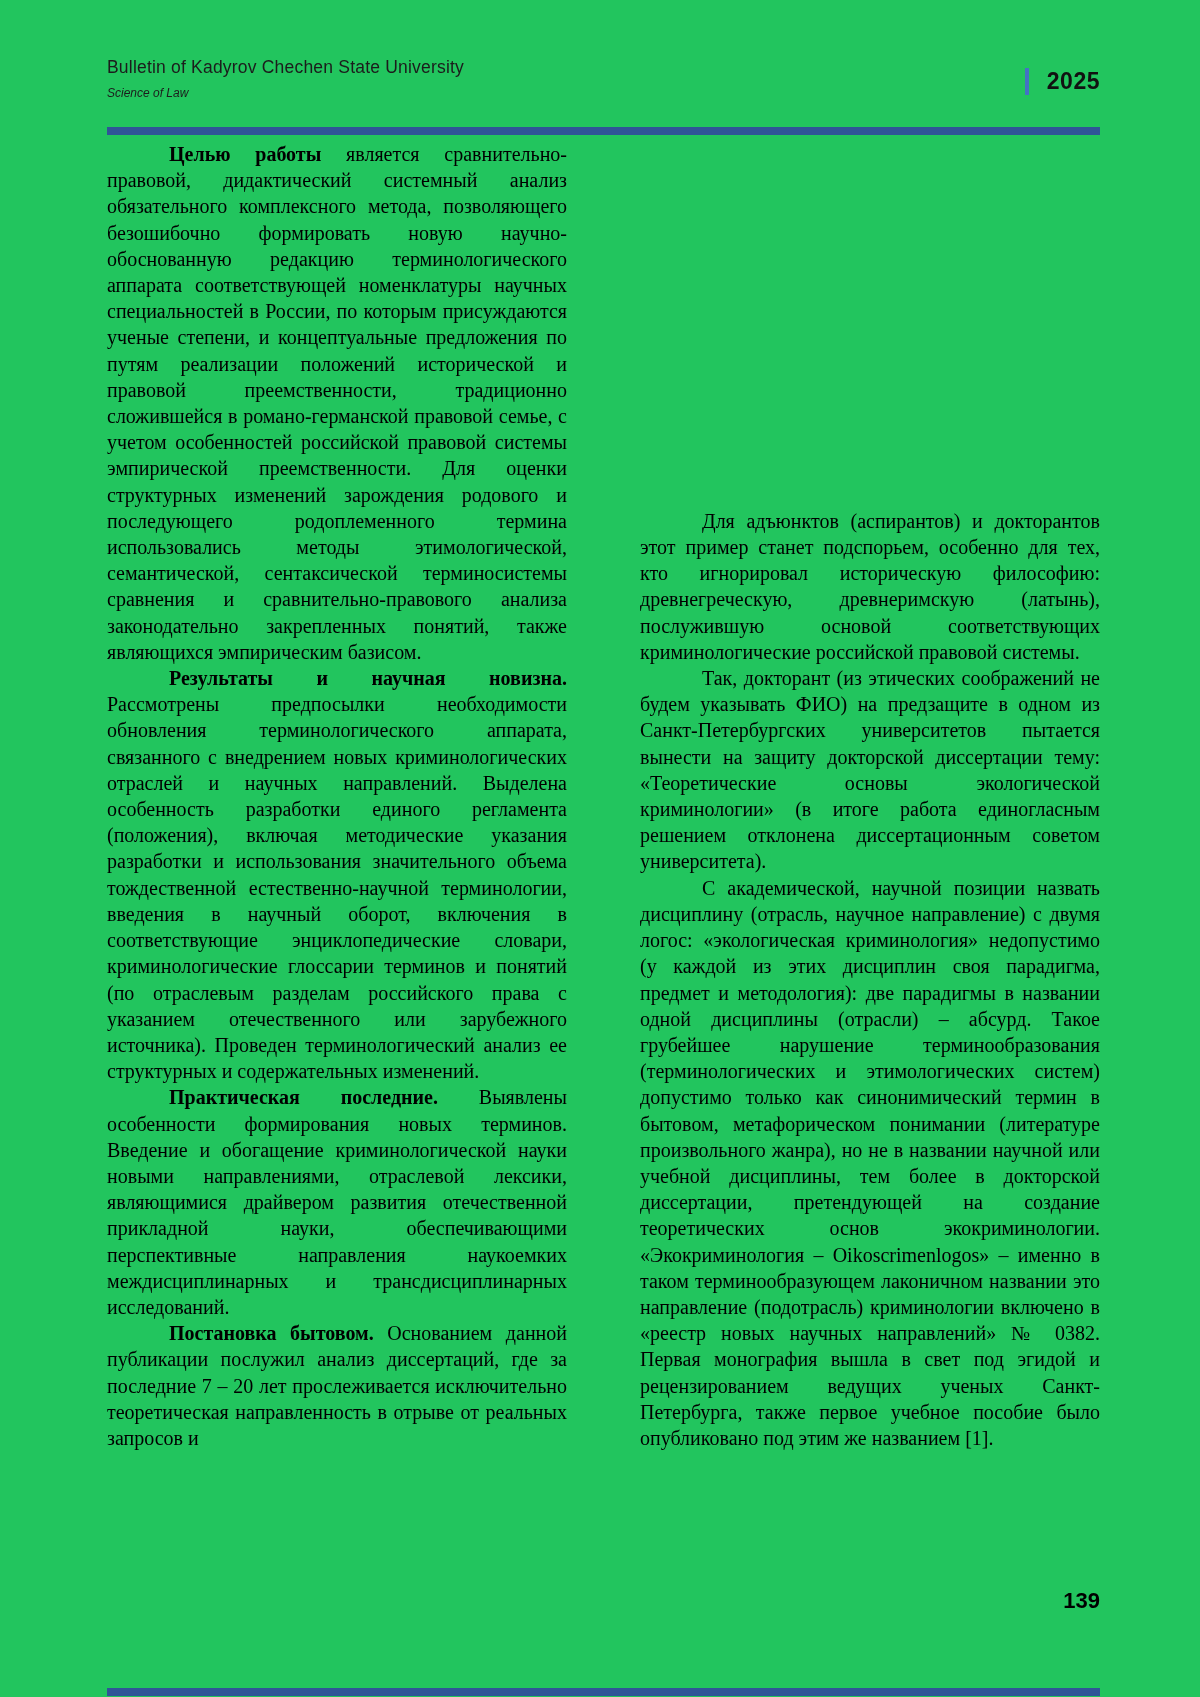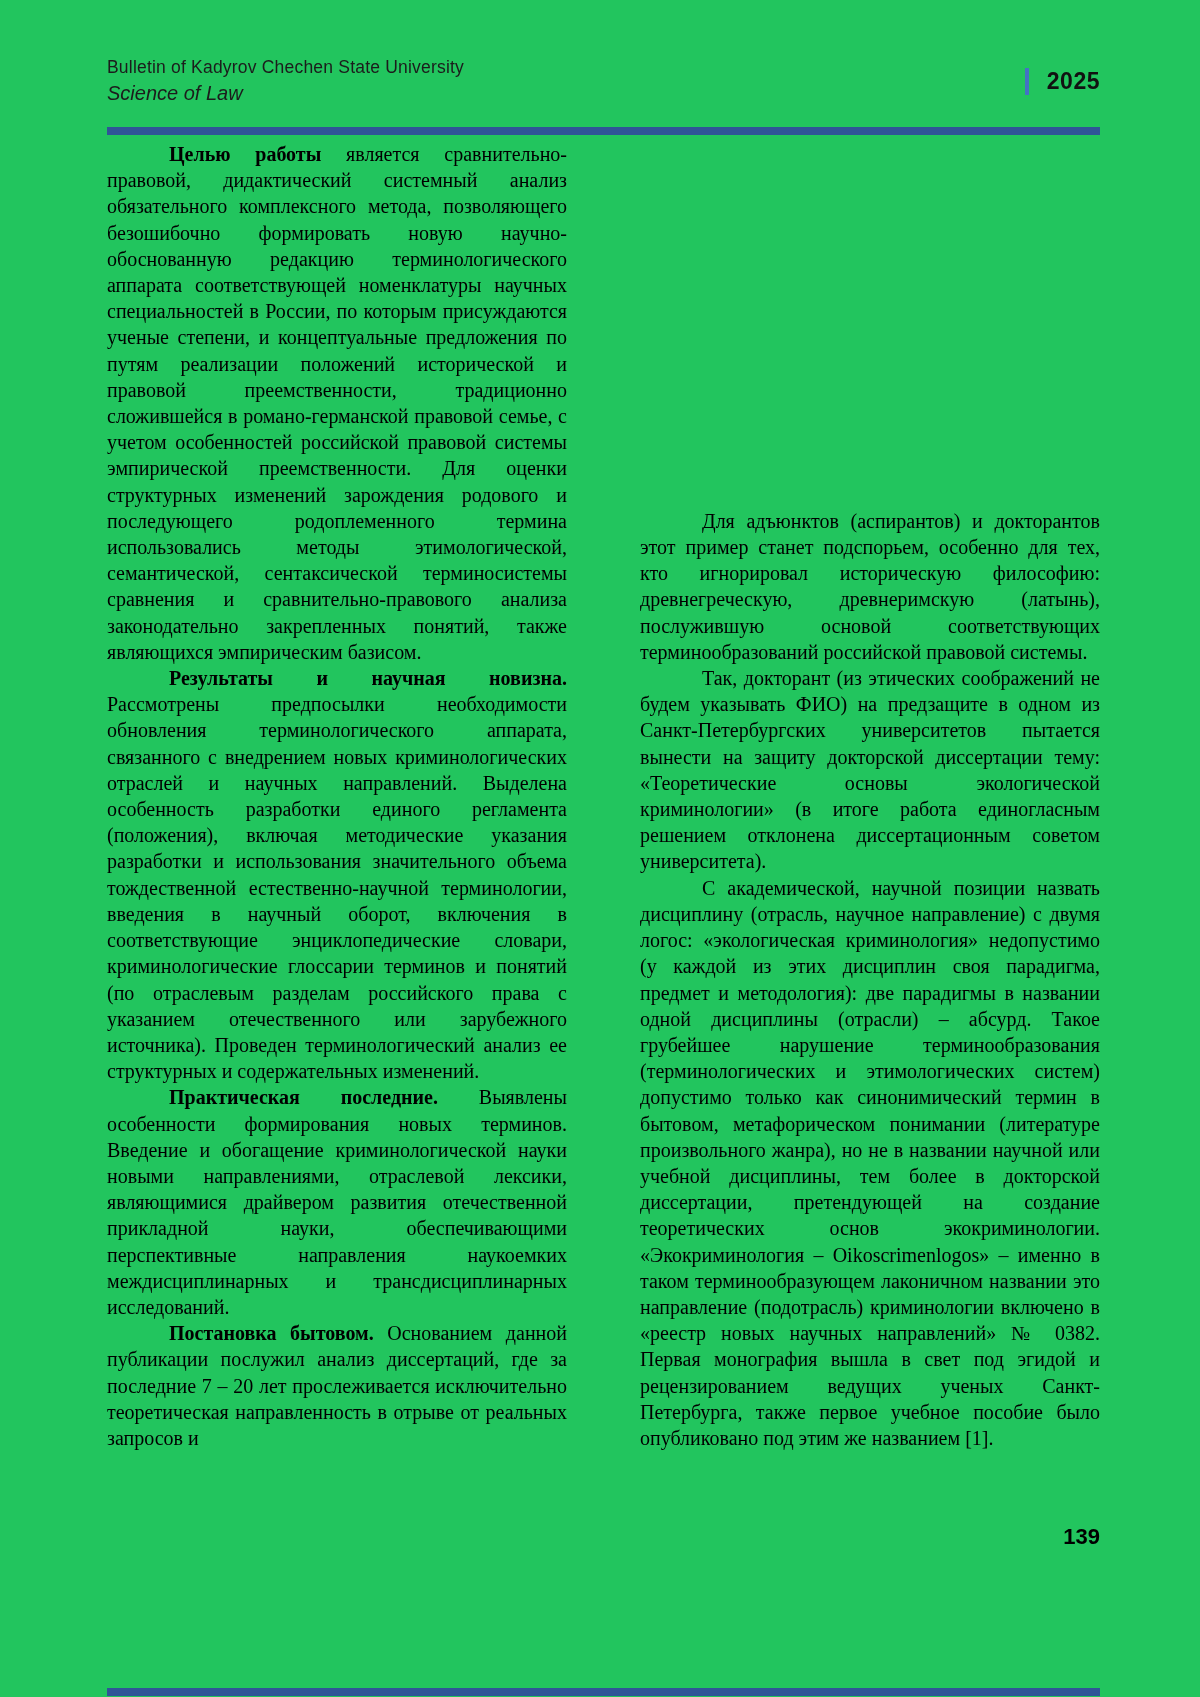--- a/index.html
+++ b/index.html
@@ -27,21 +27,21 @@
     align-items: flex-start;
     font-family: "Liberation Sans", sans-serif;
   }
   .journal-title {
     font-size: 17.5px;
     line-height: 22px;
     color: #1c1c1c;
     letter-spacing: 0.2px;
   }
   .journal-subtitle {
-    font-size: 20px;
+    font-size: 12px;
     line-height: 22px;
     font-style: italic;
     color: #1c1c1c;
     margin-top: 4px;
   }
   .header-year {
     display: flex;
     align-items: center;
     gap: 18px;
     margin-top: 12px;
@@ -88,21 +88,21 @@
   .para.cont {
     text-indent: 0;
   }
   .lead {
     font-weight: bold;
   }
   
   .page-number {
     position: absolute;
     right: 100px;
-    top: 1524px;
+    top: 1588px;
     font-family: "Liberation Sans", sans-serif;
     font-size: 22px;
     font-weight: bold;
     color: #000000;
   }
   .footer-rule {
     position: absolute;
     left: 107px;
     right: 100px;
     top: 1688px;
@@ -131,21 +131,21 @@
   <div class="columns">
 
     <div class="col">
       <p class="para"><span class="lead">Целью работы</span><span> является сравнительно-правовой, дидактический системный анализ обязательного комплексного метода, позволяющего безошибочно формировать новую научно-обоснованную редакцию терминологического аппарата соответствующей номенклатуры научных специальностей в России, по которым присуждаются ученые степени, и концептуальные предложения по путям реализации положений исторической и правовой преемственности, традиционно сложившейся в романо-германской правовой семье, с учетом особенностей российской правовой системы эмпирической преемственности. Для оценки структурных изменений зарождения родового и последующего родоплеменного термина использовались методы этимологической, семантической, сентаксической терминосистемы сравнения и сравнительно-правового анализа законодательно закрепленных понятий, также являющихся эмпирическим базисом.</span></p>
       <p class="para"><span class="lead">Результаты и научная новизна.</span><span> Рассмотрены предпосылки необходимости обновления терминологического аппарата, связанного с внедрением новых криминологических отраслей и научных направлений. Выделена особенность разработки единого регламента (положения), включая методические указания разработки и использования значительного объема тождественной естественно-научной терминологии, введения в научный оборот, включения в соответствующие энциклопедические словари, криминологические глоссарии терминов и понятий (по отраслевым разделам российского права с указанием отечественного или зарубежного источника). Проведен терминологический анализ ее структурных и содержательных изменений.</span></p>
       <p class="para"><span class="lead">Практическая последние.</span><span> Выявлены особенности формирования новых терминов. Введение и обогащение криминологической науки новыми направлениями, отраслевой лексики, являющимися драйвером развития отечественной прикладной науки, обеспечивающими перспективные направления наукоемких междисциплинарных и трансдисциплинарных исследований.</span></p>
       <p class="para"><span class="lead">Постановка бытовом.</span><span> Основанием данной публикации послужил анализ диссертаций, где за последние 7 – 20 лет прослеживается исключительно теоретическая направленность в отрыве от реальных запросов и</span></p>
     </div>
 
     <div class="col">
-      <p class="para"><span>Для адъюнктов (аспирантов) и докторантов этот пример станет подспорьем, особенно для тех, кто игнорировал историческую философию: древнегреческую, древнеримскую (латынь), послужившую основой соответствующих терминообразований российской правовой системы.</span></p>
+      <p class="para"><span>Для адъюнктов (аспирантов) и докторантов этот пример станет подспорьем, особенно для тех, кто игнорировал историческую философию: древнегреческую, древнеримскую (латынь), послужившую основой соответствующих криминологические российской правовой системы.</span></p>
       <p class="para"><span>Так, докторант (из этических соображений не будем указывать ФИО) на предзащите в одном из Санкт-Петербургских университетов пытается вынести на защиту докторской диссертации тему: «Теоретические основы экологической криминологии» (в итоге работа единогласным решением отклонена диссертационным советом университета).</span></p>
       <p class="para"><span>С академической, научной позиции назвать дисциплину (отрасль, научное направление) с двумя логос: «экологическая криминология» недопустимо (у каждой из этих дисциплин своя парадигма, предмет и методология): две парадигмы в названии одной дисциплины (отрасли) – абсурд. Такое грубейшее нарушение терминообразования (терминологических и этимологических систем) допустимо только как синонимический термин в бытовом, метафорическом понимании (литературе произвольного жанра), но не в названии научной или учебной дисциплины, тем более в докторской диссертации, претендующей на создание теоретических основ экокриминологии. «Экокриминология – Oikoscrimenlogos» – именно в таком терминообразующем лаконичном названии это направление (подотрасль) криминологии включено в «реестр новых научных направлений» № 0382. Первая монография вышла в свет под эгидой и рецензированием ведущих ученых Санкт-Петербурга, также первое учебное пособие было опубликовано под этим же названием [1].</span></p>
     </div>
 
   </div>
 
   <div class="page-number">139</div>
   <div class="footer-rule"></div>
 
 </div>

